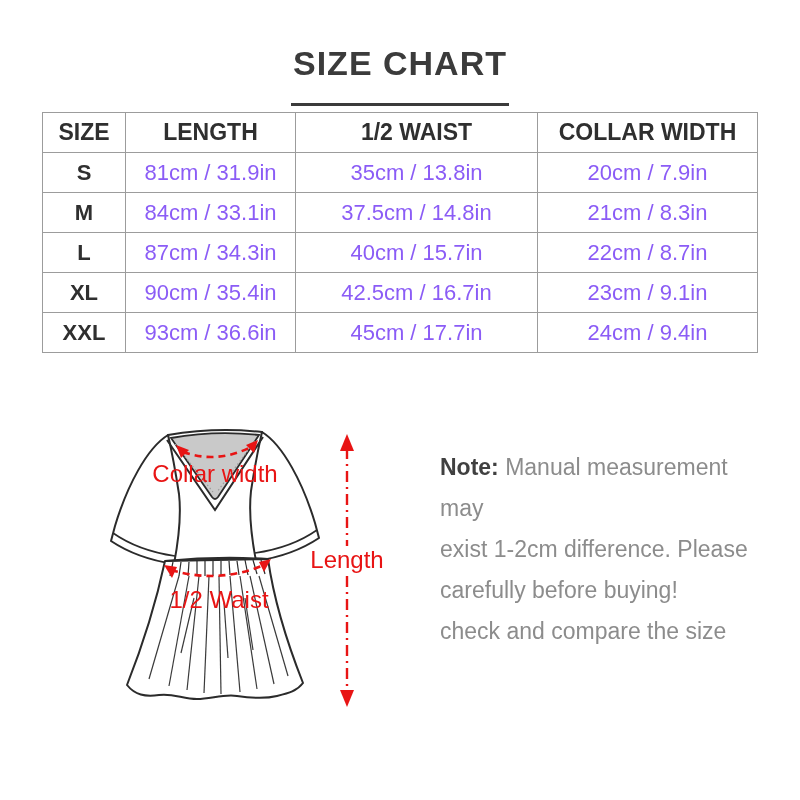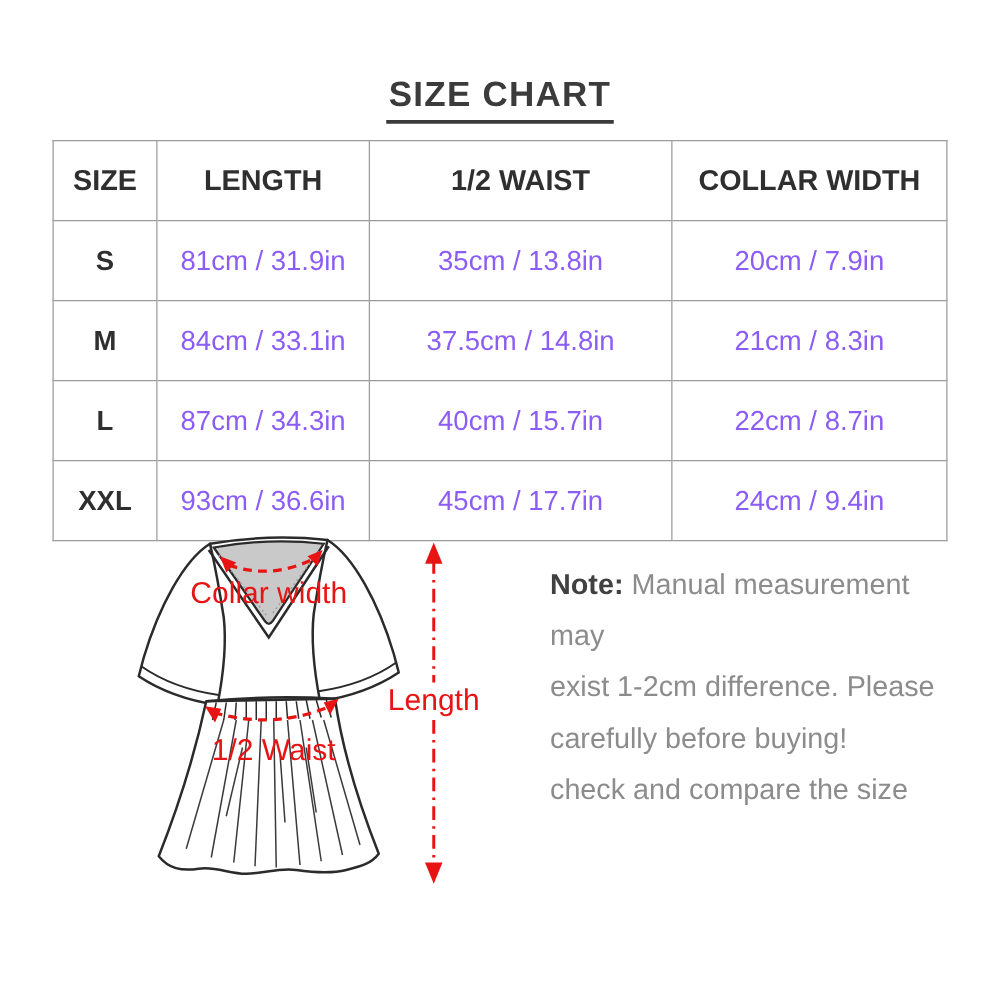--- a/index.html
+++ b/index.html
@@ -4,32 +4,32 @@
 <style>
   html, body { margin: 0; padding: 0; }
   body {
     width: 800px; height: 800px; position: relative;
     background: #ffffff; overflow: hidden;
     font-family: "Liberation Sans", sans-serif;
   }
   
   .title-wrap { position: absolute; top: 44px; left: 0; width: 800px; text-align: center; }
   .title-wrap h1 {
-    display: inline-block; margin: 16px; font-size: 28px; font-weight: bold;
+    display: inline-block; margin: 0; font-size: 34px; font-weight: bold;
     color: #3b3b3b; letter-spacing: 1px;
-    border-bottom: 3px solid #3b3b3b; padding: 0 2px 4px 2px;
+    border-bottom: 3px solid #3b3b3b; padding: 0 2px 20px 2px;
   }
   
   table.size-table {
     position: absolute; left: 42px; top: 112px; width: 715px;
     border-collapse: collapse; table-layout: fixed;
   }
   table.size-table th, table.size-table td {
     border: 1px solid #9c9c9c; text-align: center; vertical-align: middle;
-    height: 39px; padding: 12px;
+    height: 39px; padding: 0;
   }
   table.size-table th { font-size: 23px; font-weight: bold; color: #2f2f2f; }
   table.size-table td { font-size: 22px; color: #8b5cf6; font-weight: normal; }
   table.size-table td.size-col { font-weight: bold; color: #2f2f2f; font-size: 22px; }
   
   svg.dress { position: absolute; left: 85px; top: 398px; }
   svg.dress text {
     font-family: "Liberation Sans", sans-serif; font-size: 24px; fill: #e81414;
   }
   
@@ -72,20 +72,26 @@
       <td class="size-col">M</td>
       <td>84cm / 33.1in</td>
       <td>37.5cm / 14.8in</td>
       <td>21cm / 8.3in</td>
     </tr>
     <tr>
       <td class="size-col">L</td>
       <td>87cm / 34.3in</td>
       <td>40cm / 15.7in</td>
       <td>22cm / 8.7in</td>
+    </tr>
+    <tr>
+      <td class="size-col">XL</td>
+      <td>90cm / 35.4in</td>
+      <td>42.5cm / 16.7in</td>
+      <td>23cm / 9.1in</td>
     </tr>
     <tr>
       <td class="size-col">XXL</td>
       <td>93cm / 36.6in</td>
       <td>45cm / 17.7in</td>
       <td>24cm / 9.4in</td>
     </tr>
   </tbody>
 </table>
 

